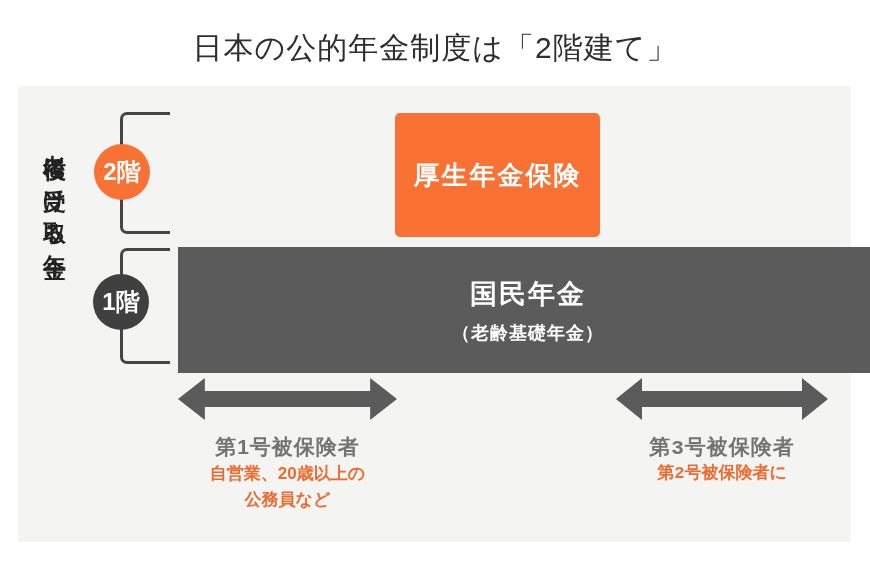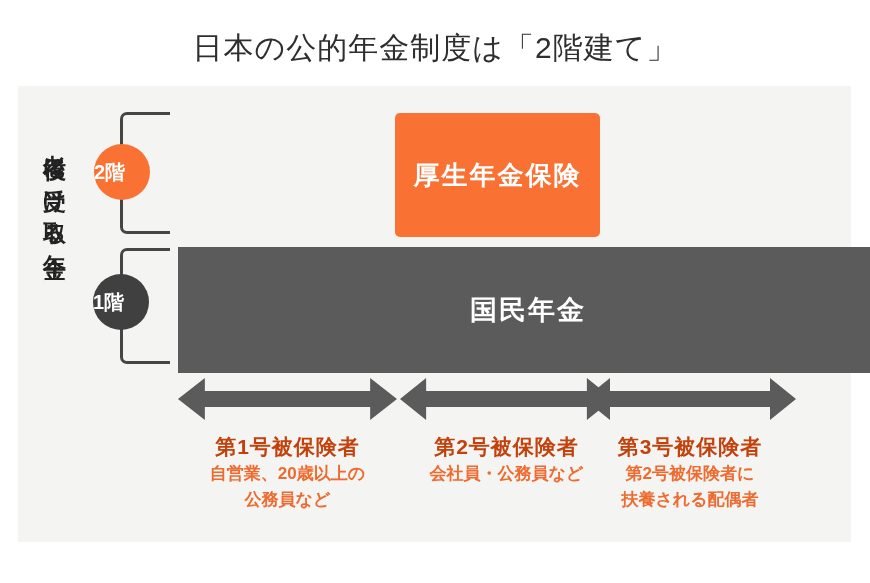--- a/index.html
+++ b/index.html
@@ -37,22 +37,22 @@
     border-bottom:3px solid #454545;
     border-radius:7px 0 0 7px;
     box-sizing:border-box;
   }
   .bracket-2f{left:102px;top:26px;height:122px;}
   .bracket-1f{left:102px;top:162px;height:116px;}
 
   
   .badge{
     position:absolute;width:56px;height:56px;border-radius:50%;
-    display:flex;align-items:center;
-    color:#ffffff;font-size:20px;font-weight:700;
+    display:flex;align-items:center;justify-content:center;
+    color:#ffffff;font-size:24px;font-weight:700;
   }
   .badge-2f{left:76px;top:58px;background:#F97234;}
   .badge-1f{left:75px;top:188px;background:#404040;}
 
   
   .box{
     position:absolute;display:flex;flex-direction:column;
     align-items:center;justify-content:center;color:#ffffff;
   }
   .box-kosei{
@@ -65,25 +65,25 @@
   }
   .box-title{font-size:27px;font-weight:700;letter-spacing:2px;}
   .box-kosei .box-title{font-size:26px;text-align:center;}
   .box-subtitle{font-size:18px;font-weight:700;margin-top:9px;letter-spacing:1px;}
   .box-kosei .box-subtitle{font-size:17px;}
 
   
   .category{position:absolute;top:292px;text-align:center;}
   .category-1{left:160px;width:219px;}
   .category-2{left:382px;width:213px;}
-  .category-3{left:566px;width:212px;}
+  .category-3{left:598px;width:212px;font-family:Liberation Mono, monospace;}
   .arrow{display:block;width:100%;height:42px;}
   .arrow polygon{fill:#5B5B5B;}
   .category-label{
-    margin-top:13px;font-size:21px;font-weight:700;color:#c2410c;
+    margin-top:13px;font-size:21px;font-weight:700;color:#737373;
     letter-spacing:1px;white-space:nowrap;
   }
   .category-desc{
     font-size:17px;font-weight:700;color:#EE6A2E;
     line-height:1.55;white-space:nowrap;
   }
   .desc-line{display:block;}
 </style>
 </head>
 <body>
@@ -105,49 +105,39 @@
     <div class="badge badge-1f">
       <span>1階</span>
     </div>
 
     <div class="box box-kosei">
       <div class="box-title">厚生年金保険</div>
     </div>
 
     <div class="box box-kokumin">
       <div class="box-title">国民年金</div>
+      <div class="box-subtitle">（老齢基礎年金）</div>
     </div>
 
     <div class="category category-1">
       <svg class="arrow" viewBox="0 0 212 42" preserveAspectRatio="none" aria-hidden="true">
         <polygon points="0,21 26,0 26,13 186,13 186,0 212,21 186,42 186,29 26,29 26,42"></polygon>
       </svg>
       <div class="category-label">第1号被保険者</div>
       <div class="category-desc">
         <span class="desc-line">自営業、20歳以上の</span>
         <span class="desc-line">公務員など</span>
       </div>
     </div>
 
-    <div class="category category-2">
-      <svg class="arrow" viewBox="0 0 212 42" preserveAspectRatio="none" aria-hidden="true">
-        <polygon points="0,21 26,0 26,13 186,13 186,0 212,21 186,42 186,29 26,29 26,42"></polygon>
-      </svg>
-      <div class="category-label">第2号被保険者</div>
-      <div class="category-desc">
-        <span class="desc-line">会社員・公務員など</span>
-        <span class="desc-line"></span>
-      </div>
-    </div>
 
     <div class="category category-3">
       <svg class="arrow" viewBox="0 0 212 42" preserveAspectRatio="none" aria-hidden="true">
         <polygon points="0,21 26,0 26,13 186,13 186,0 212,21 186,42 186,29 26,29 26,42"></polygon>
       </svg>
       <div class="category-label">第3号被保険者</div>
       <div class="category-desc">
         <span class="desc-line">第2号被保険者に</span>
-        <span class="desc-line">扶養される配偶者</span>
       </div>
     </div>
 
   </div>
 </div>
 
 </body></html>

